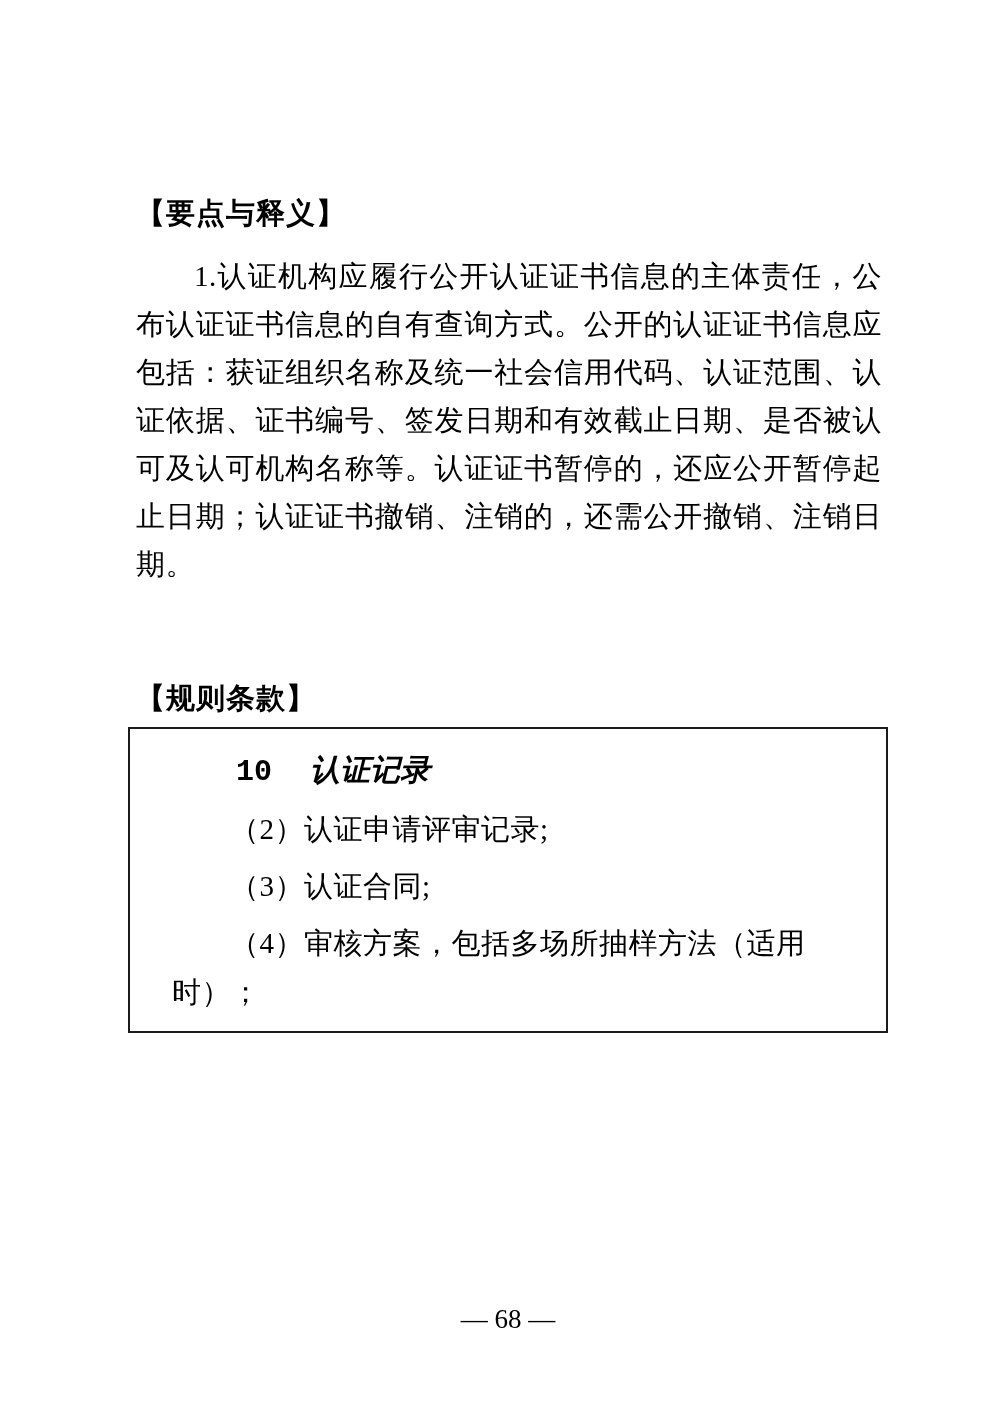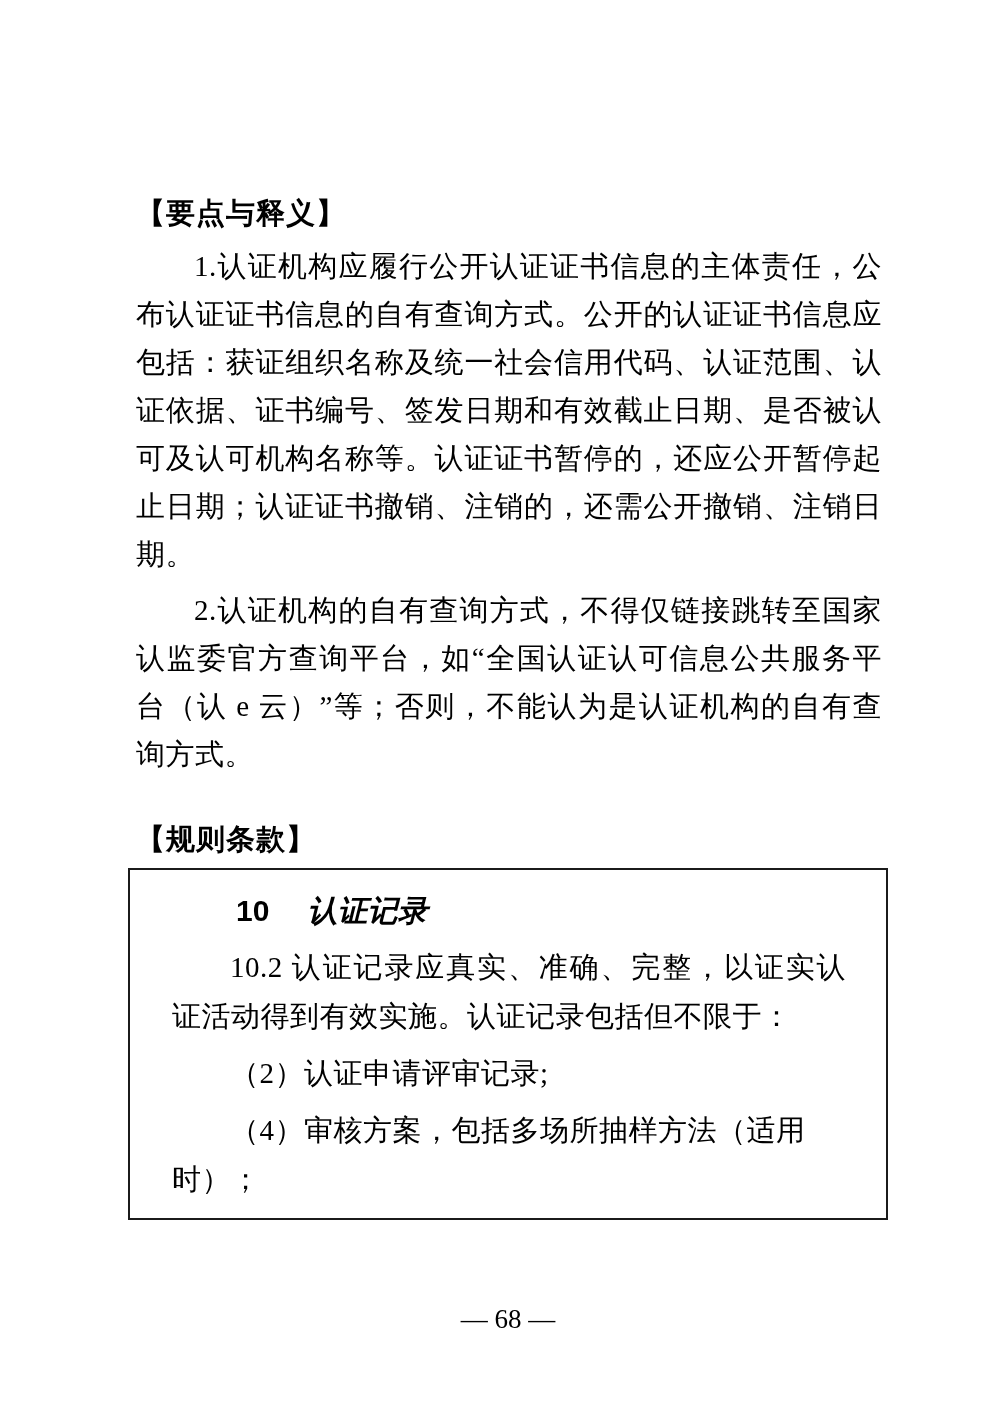--- a/index.html
+++ b/index.html
@@ -20,49 +20,49 @@
     padding: 180px 118px 0 120px;
   }
   .section-heading {
     font-family: "Liberation Sans", sans-serif;
     font-weight: 700;
     font-size: 29px;
     line-height: 34px;
     letter-spacing: 1px;
   }
   .section-heading.second {
-    margin-top: 36px;
+    margin-top: 85px;
   }
   .body-para {
     font-size: 29px;
     line-height: 48px;
     text-align: justify;
     text-indent: 2em;
-    margin-top: 4px;
+    margin-top: 14px;
     letter-spacing: 0.5px;
   }
   .body-para + .body-para {
     margin-top: 0;
   }
   .rule-box {
     margin-top: 8px;
     margin-left: -4px;
     margin-right: -2px;
     border: 2px solid #1b1b1b;
     padding: 12px 36px 10px 38px;
   }
   .box-heading {
     font-family: "Liberation Sans", sans-serif;
     font-weight: 700;
     font-size: 30px;
     line-height: 49px;
     text-indent: 2em;
   }
   .box-heading .num {
-    font-family: Liberation Sans, sans-serif;
+    font-family: Liberation Mono, monospace;
     font-weight: 700;
   }
   .box-heading .title {
     margin-left: 1em;
     font-style: italic;
   }
   .box-para {
     font-size: 29px;
     line-height: 49px;
     text-align: justify;
@@ -88,36 +88,35 @@
 </head>
 <body>
 
 <div class="page">
   <div class="content">
 
     <h2 class="section-heading">【要点与释义】</h2>
 
     <p class="body-para">1.认证机构应履行公开认证证书信息的主体责任，公布认证证书信息的自有查询方式。公开的认证证书信息应包括：获证组织名称及统一社会信用代码、认证范围、认证依据、证书编号、签发日期和有效截止日期、是否被认可及认可机构名称等。认证证书暂停的，还应公开暂停起止日期；认证证书撤销、注销的，还需公开撤销、注销日期。</p>
 
-    <p class="body-para">2.认证机构的自有查询方式，不得仅链接跳转至国家认监委官方查询平台，如“全国认证认可信息公共服务平台（认 e 云）”等；否则，不能认为是认证机构的自有查询方式。</p>
 
     <h2 class="section-heading second">【规则条款】</h2>
 
     <div class="rule-box">
 
       <div class="box-heading">
         <span class="num">10</span><span class="title">认证记录</span>
       </div>
 
 
-      <p class="box-para">10.2  认证记录应真实、准确、完整，以证实认证活动得到有效实施。认证记录包括但不限于：</p>
 
 
       <p class="box-list-item">（2）认证申请评审记录;</p>
 
+      <p class="box-list-item">（3）认证合同;</p>
 
       <p class="box-list-item">（4）审核方案，包括多场所抽样方法（适用时）；</p>
 
     </div>
   </div>
 
   <div class="footer">— 68 —</div>
 </div>
 
 </body></html>

